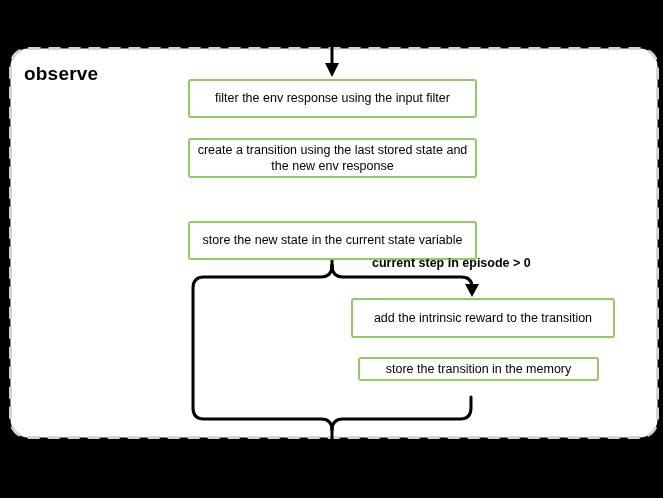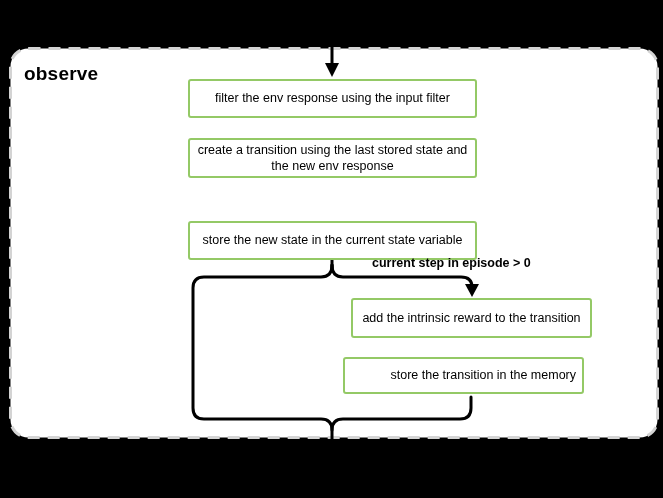--- a/index.html
+++ b/index.html
@@ -22,22 +22,22 @@
     background:#fff;
     border:2.5px solid #94c966;
     border-radius:3px;
     font-size:12.5px;line-height:1.3;color:#000;
     padding:2px 6px;
   }
   .node-1{left:188px;top:79px;width:289px;height:39px;}
   .node-2{left:188px;top:138px;width:289px;height:40px;justify-content:center;}
   .node-2 span{max-width:272px;display:inline-block;}
   .node-3{left:188px;top:197px;width:289px;height:39px;margin-top:24px;}
-  .node-4{left:351px;top:298px;width:241px;height:40px;}
-  .node-5{left:343px;top:357px;width:241px;height:37px;justify-content:flex-end;}
+  .node-4{left:351px;top:298px;width:264px;height:40px;}
+  .node-5{left:358px;top:357px;width:241px;height:24px;}
   .edge-label{
     position:absolute;left:349px;top:256px;z-index:2;
     font-size:12.5px;font-weight:700;color:#000;white-space:nowrap;margin-left:23px;
   }
 </style>
 </head>
 <body>
 
 <div class="stage">
 

